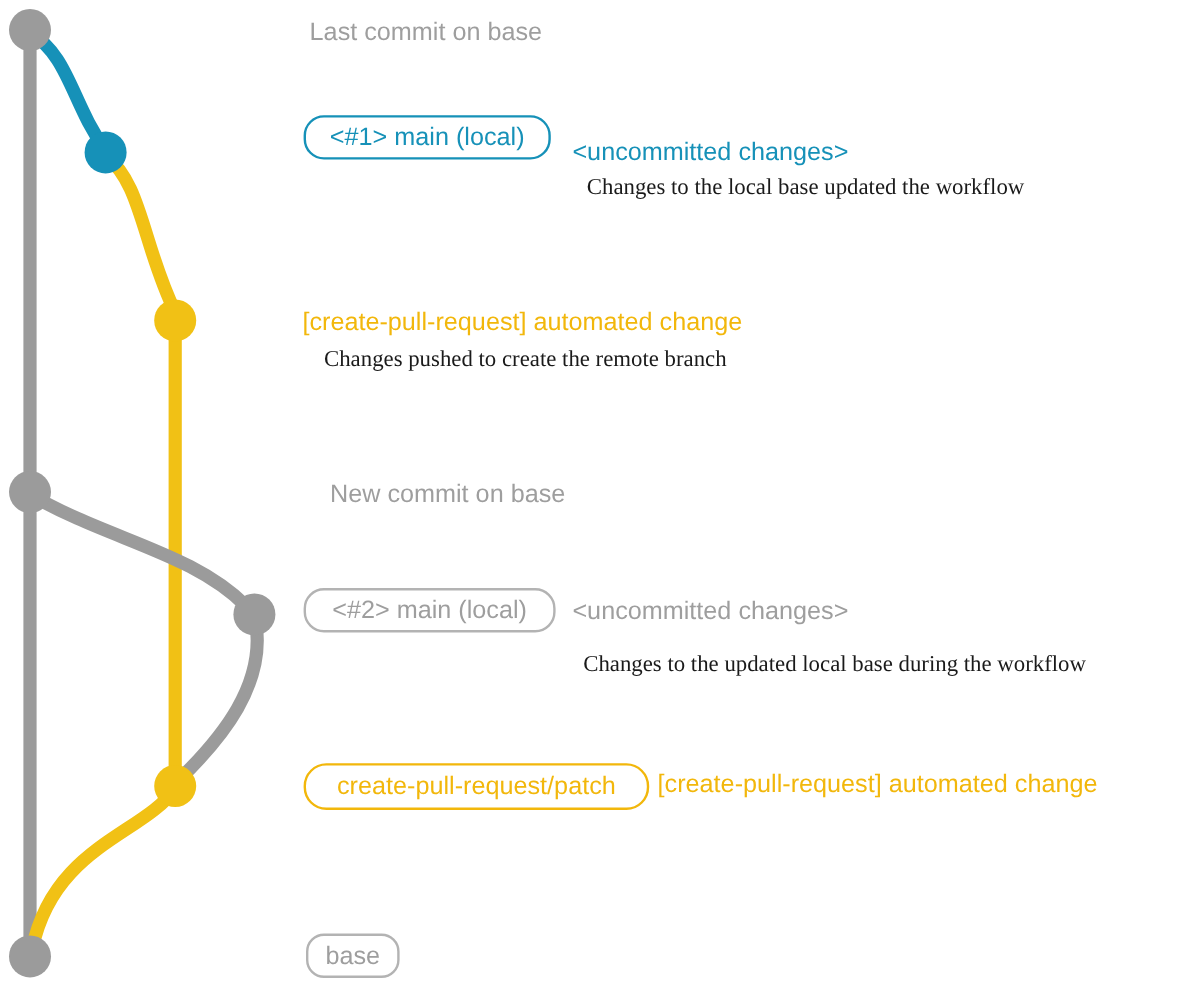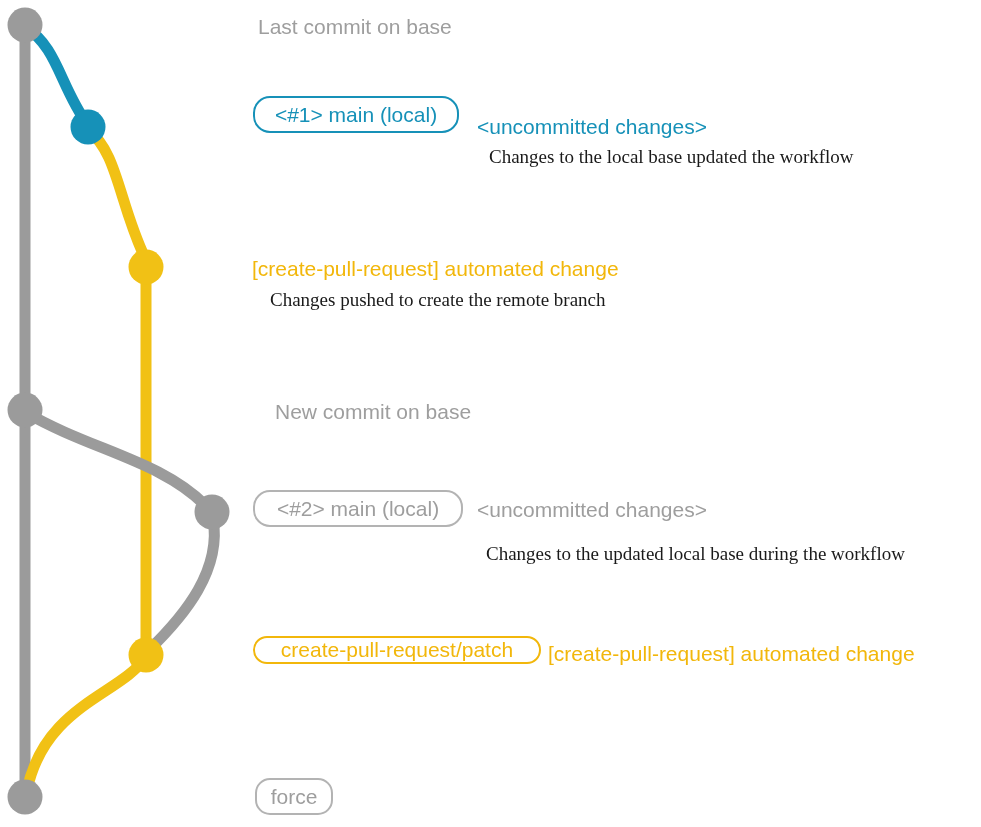--- a/index.html
+++ b/index.html
@@ -81,18 +81,18 @@
 
   <div class="title t-yellow" style="left:252px; top:256px;">[create-pull-request] automated change</div>
   <div class="desc" style="left:270px; top:289px;">Changes pushed to create the remote branch</div>
 
   <div class="milestone" style="left:275px; top:399px;text-align:center;">New commit on base</div>
 
   <div class="badge badge-gray" style="left:253px; top:490px; width:210px; height:37px; border-radius:17px;">&lt;#2&gt; main (local)</div>
   <div class="title t-gray" style="left:477px; top:497px;">&lt;uncommitted changes&gt;</div>
   <div class="desc" style="left:486px; top:532px;margin-top:11px;">Changes to the updated local base during the workflow</div>
 
-  <div class="badge badge-yellow" style="left:253px; top:636px; width:288px; height:28px; border-radius:19px;">create-pull-request/patch</div>
+  <div class="badge badge-yellow" style="left:253px; top:636px; width:288px; height:39px; border-radius:19px;">create-pull-request/patch</div>
   <div class="title t-yellow" style="left:548px; top:641px;">[create-pull-request] automated change</div>
 
-  <div class="badge badge-gray" style="left:255px; top:778px; width:78px; height:37px; border-radius:15px;">force</div>
+  <div class="badge badge-gray" style="left:255px; top:778px; width:78px; height:37px; border-radius:15px;">base</div>
 
 </div>
 
 </body></html>

